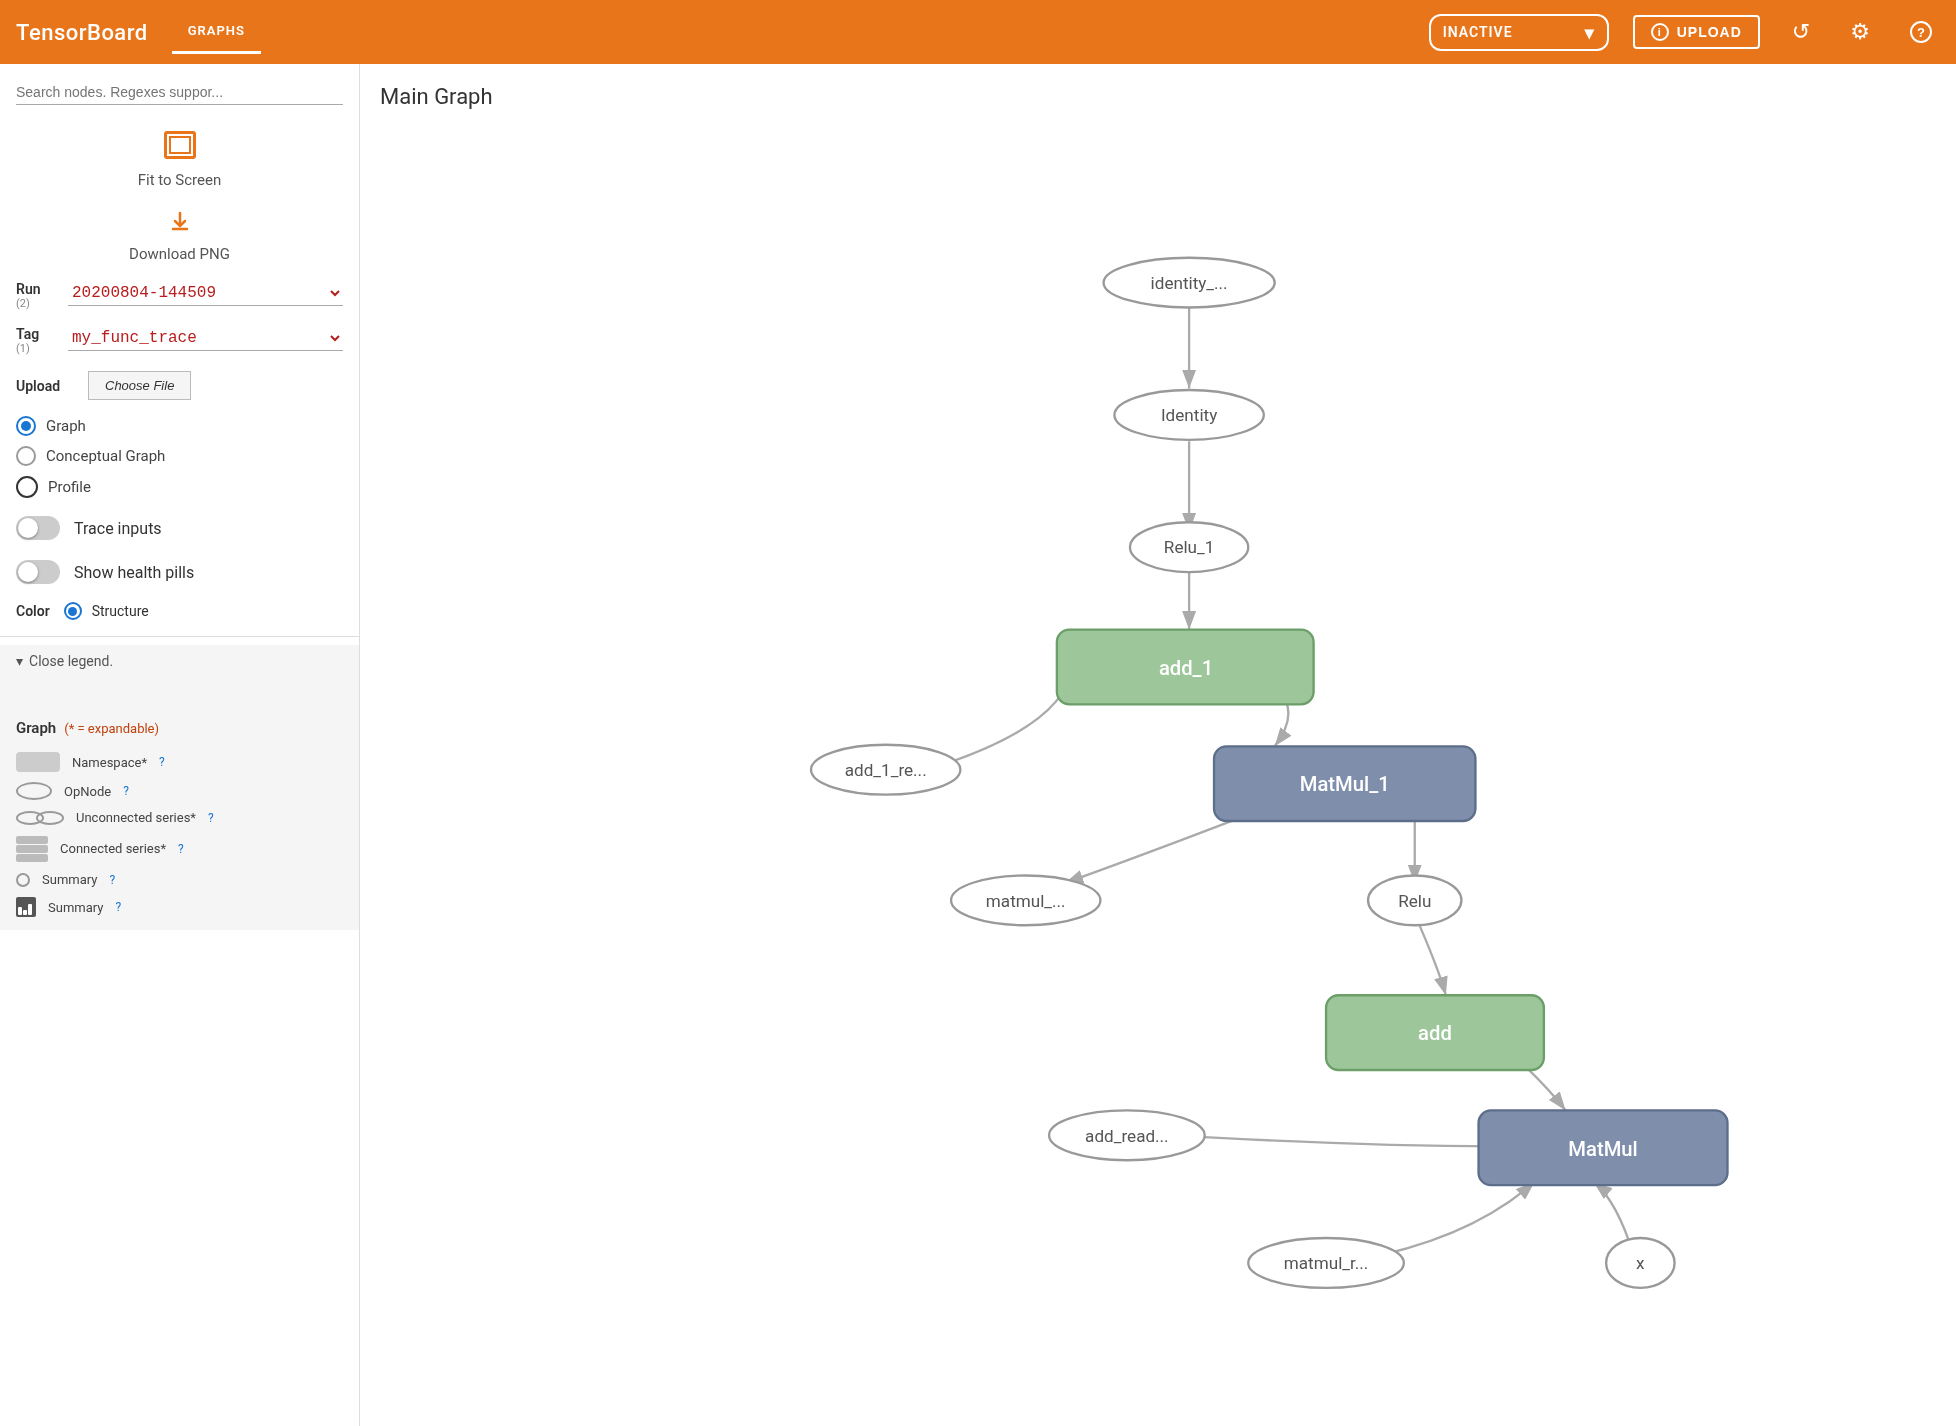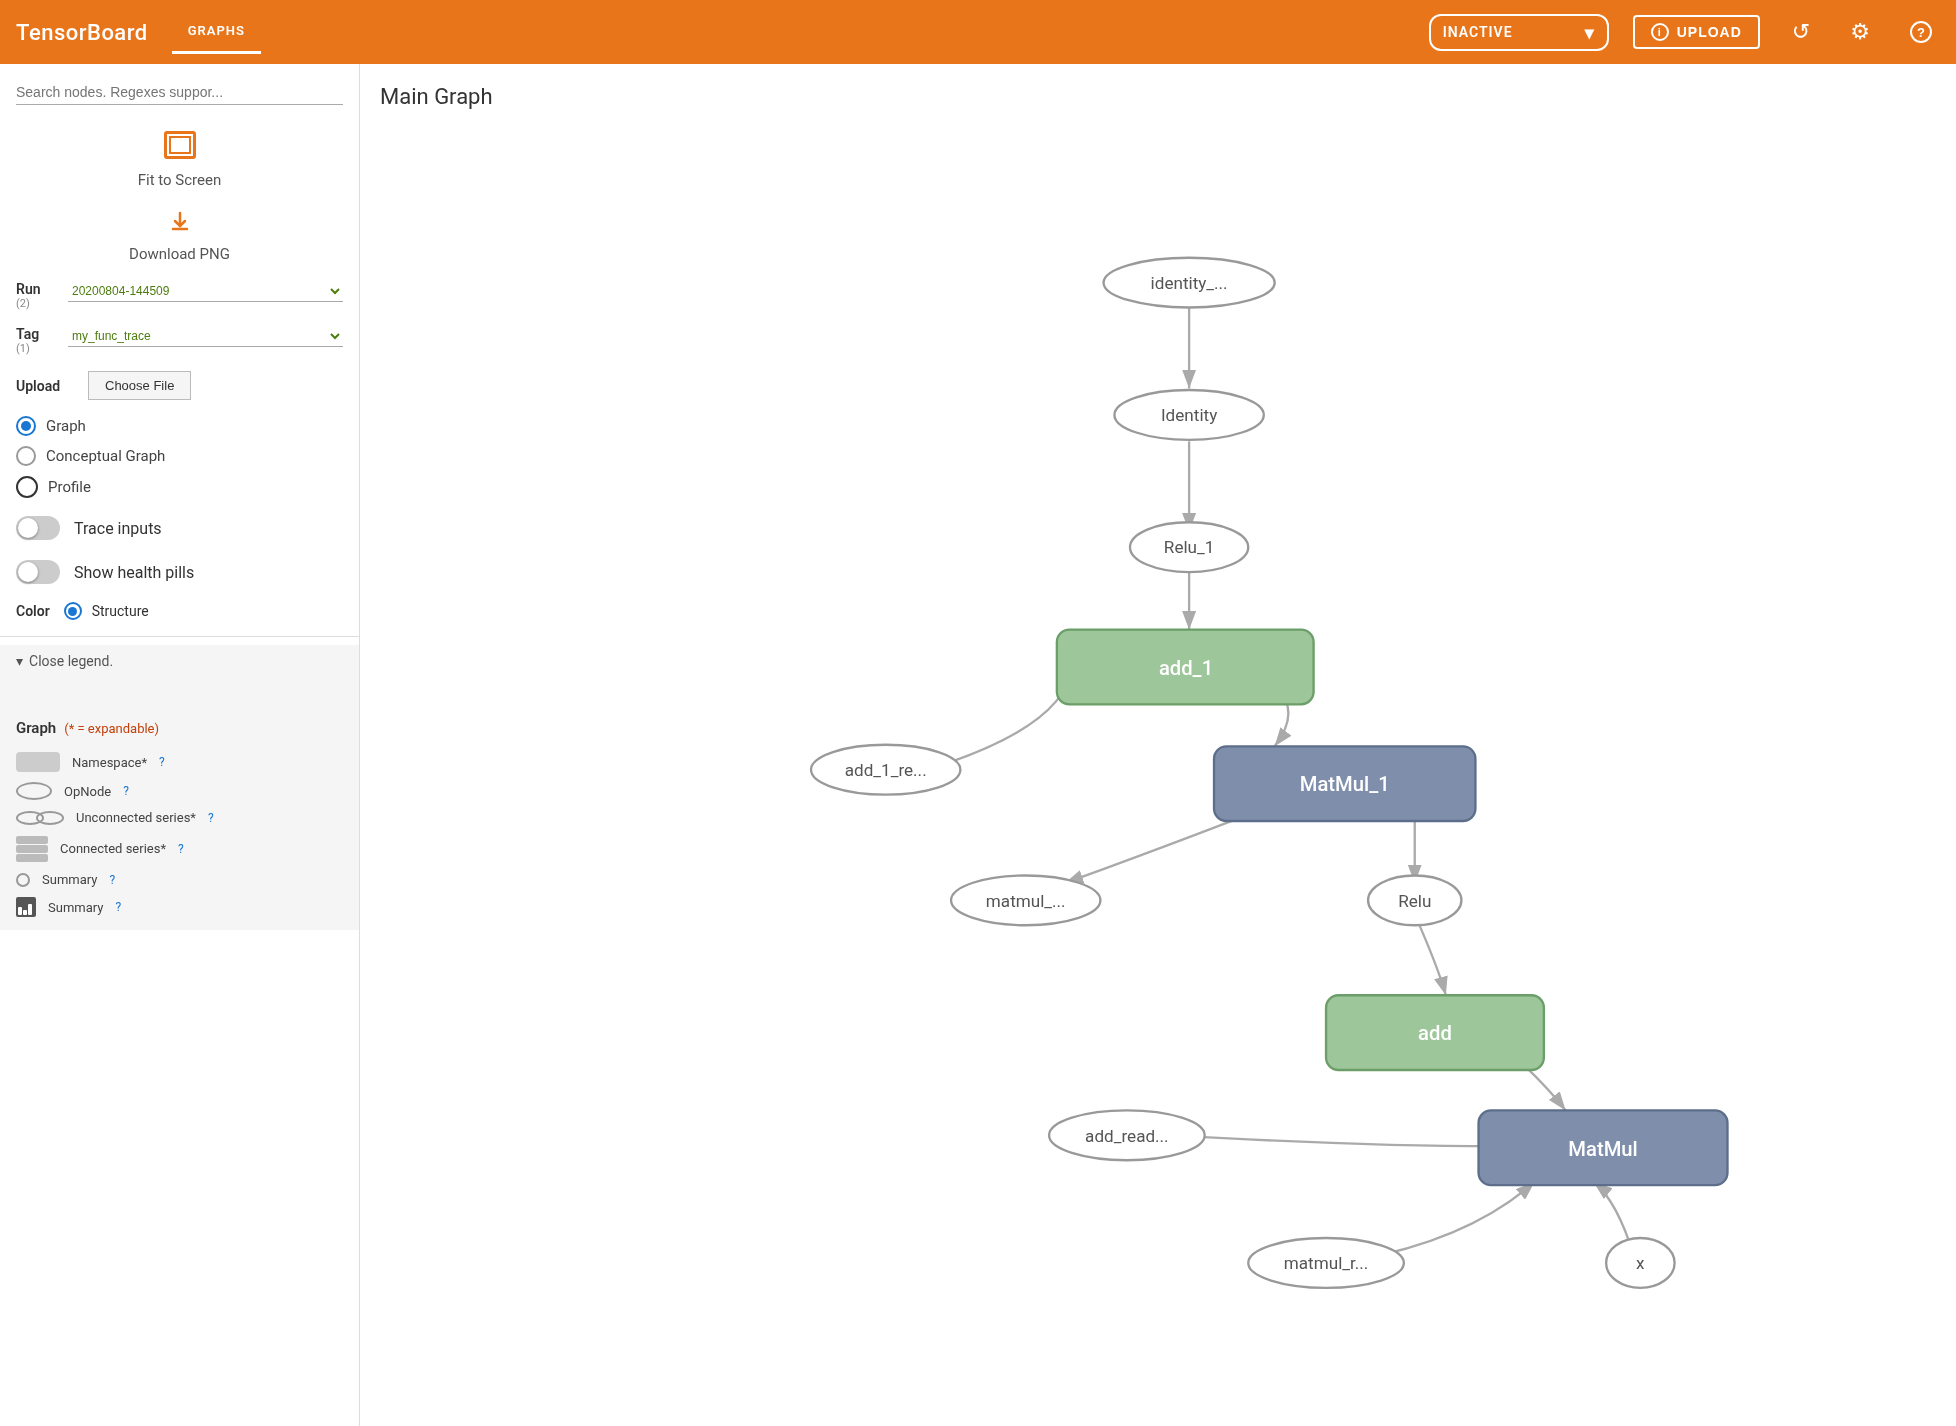--- a/index.html
+++ b/index.html
@@ -152,43 +152,45 @@
     }
     .field-sublabel {
       font-size: 11px;
       color: #888;
       font-weight: 400;
     }
     .field-select {
       flex: 1;
       border: none;
       border-bottom: 1px solid #aaa;
-      font-size: 12px;
-      color: #4d7c0f;
+      font-size: 16px;
+      color: #b91c1c;
       background: transparent;
       outline: none;
       padding: 2px 0;
+      font-family: Liberation Mono, monospace;
     }
 
     
     .upload-row {
       padding: 8px 16px;
       display: flex;
       align-items: center;
       gap: 12px;
     }
     .upload-label { font-weight: 600; font-size: 14px; min-width: 60px; }
     .choose-file-btn {
       border: 1px solid #bbb;
       background: #f5f5f5;
       border-radius: 0;
       padding: 6px 16px;
       font-size: 13px;
       color: #333;
       cursor: pointer;
+      font-style: italic;
     }
 
     
     .radio-group { padding: 8px 16px; display: flex; flex-direction: column; gap: 10px; }
     .radio-item {
       display: flex;
       align-items: center;
       gap: 10px;
       font-size: 15px;
       color: #444;

